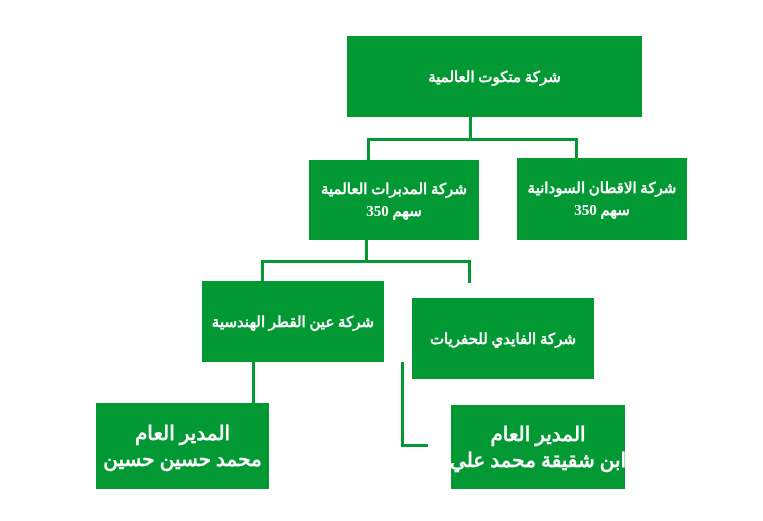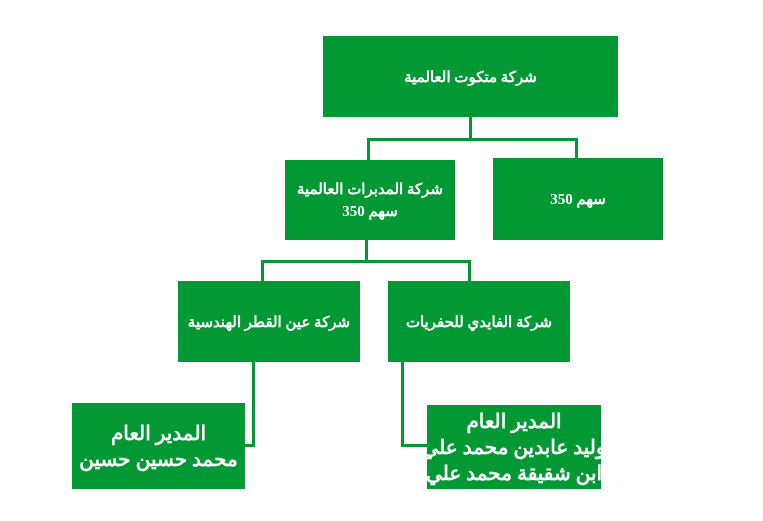--- a/index.html
+++ b/index.html
@@ -18,20 +18,21 @@
     position:absolute;
     background:#029934;
     color:#ffffff;
     display:flex;
     flex-direction:column;
     align-items:center;
     justify-content:center;
     text-align:center;
     font-weight:bold;
     box-sizing:border-box;
+    margin-left:24px;
   }
   .node .title{
     direction:rtl;
     font-size:15px;
     line-height:22px;
     padding:0 6px;
   }
   .node .shares{
     direction:ltr;
     font-size:15px;
@@ -45,21 +46,21 @@
   }
   .connector{
     position:absolute;
     background:#029934;
   }
   
   #node-root        {left:323px;top:36px; width:295px;height:81px;}
   #node-l2-left     {left:285px;top:160px;width:170px;height:80px;}
   #node-l2-right    {left:493px;top:158px;width:170px;height:82px;}
   #node-l3-left     {left:178px;top:281px;width:182px;height:81px;}
-  #node-l3-right    {left:388px;top:281px;width:182px;height:81px;}
+  #node-l3-right    {left:388px;top:298px;width:182px;height:81px;}
   #node-manager-left {left:72px; top:403px;width:173px;height:86px;}
   #node-manager-right{left:427px;top:405px;width:174px;height:84px;}
 </style>
 </head>
 <body>
 
 <div class="canvas">
 
   <div class="connector" style="left:469px;top:117px;width:3px;height:23px;"></div>
   <div class="connector" style="left:367px;top:138px;width:211px;height:3px;"></div>
@@ -80,35 +81,35 @@
   <div class="node" id="node-root">
     <div class="title">شركة متكوت العالمية</div>
   </div>
 
   <div class="node" id="node-l2-left">
     <div class="title">شركة المدبرات العالمية</div>
     <div class="shares">350 سهم</div>
   </div>
 
   <div class="node" id="node-l2-right">
+    <div class="title">شركة الاقطان السودانية</div>
     <div class="shares">350 سهم</div>
   </div>
 
   <div class="node" id="node-l3-left">
     <div class="title">شركة عين القطر الهندسية</div>
   </div>
 
   <div class="node" id="node-l3-right">
     <div class="title">شركة الفايدي للحفريات</div>
   </div>
 
   <div class="node" id="node-manager-left">
     <div class="mline">المدير العام</div>
     <div class="mline">محمد حسين حسين</div>
   </div>
 
   <div class="node" id="node-manager-right">
     <div class="mline">المدير العام</div>
-    <div class="mline">وليد عابدين محمد علي</div>
     <div class="mline">ابن شقيقة محمد علي</div>
   </div>
 
 </div>
 
 </body></html>

